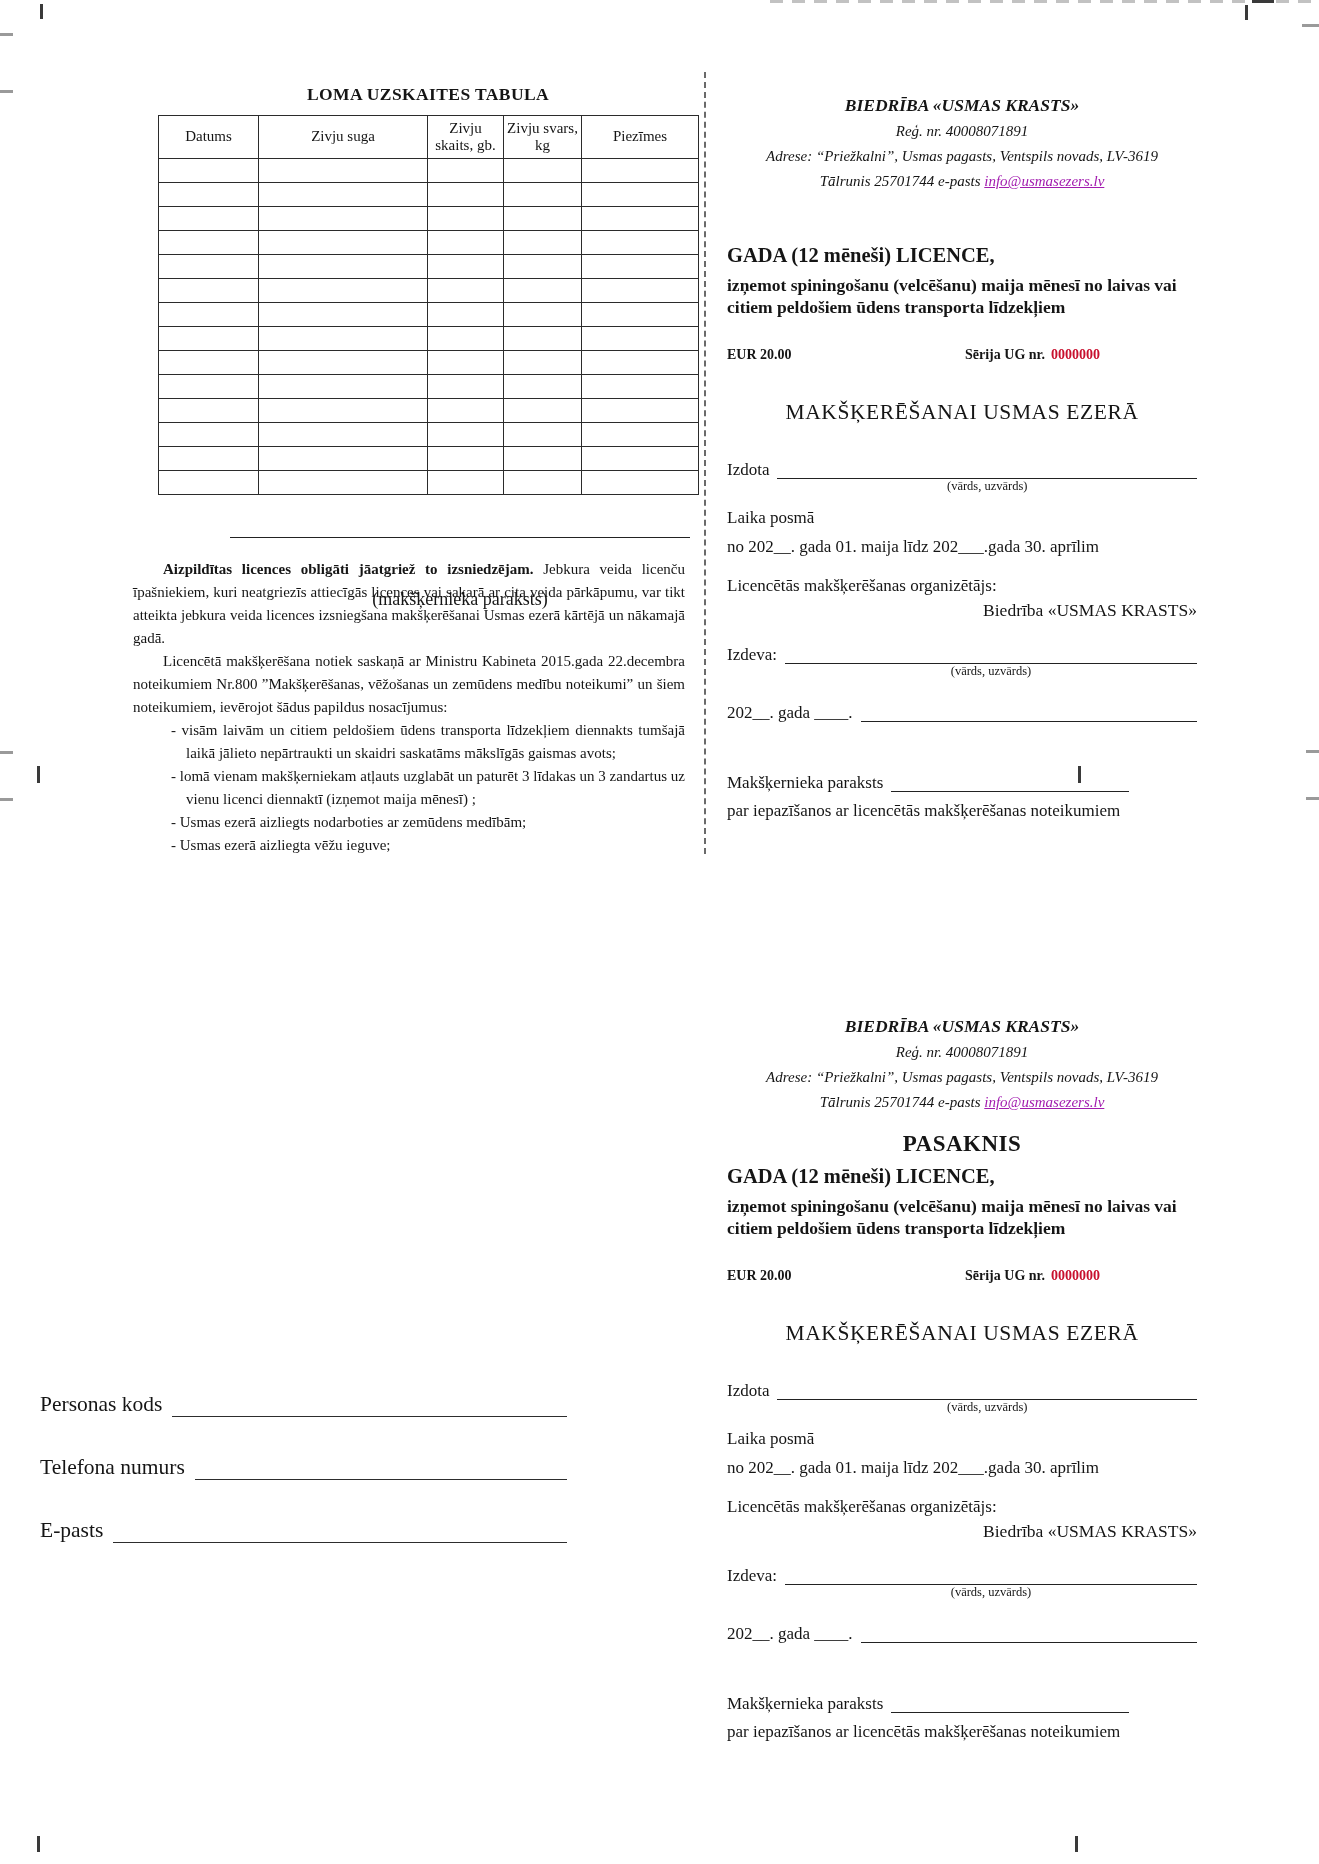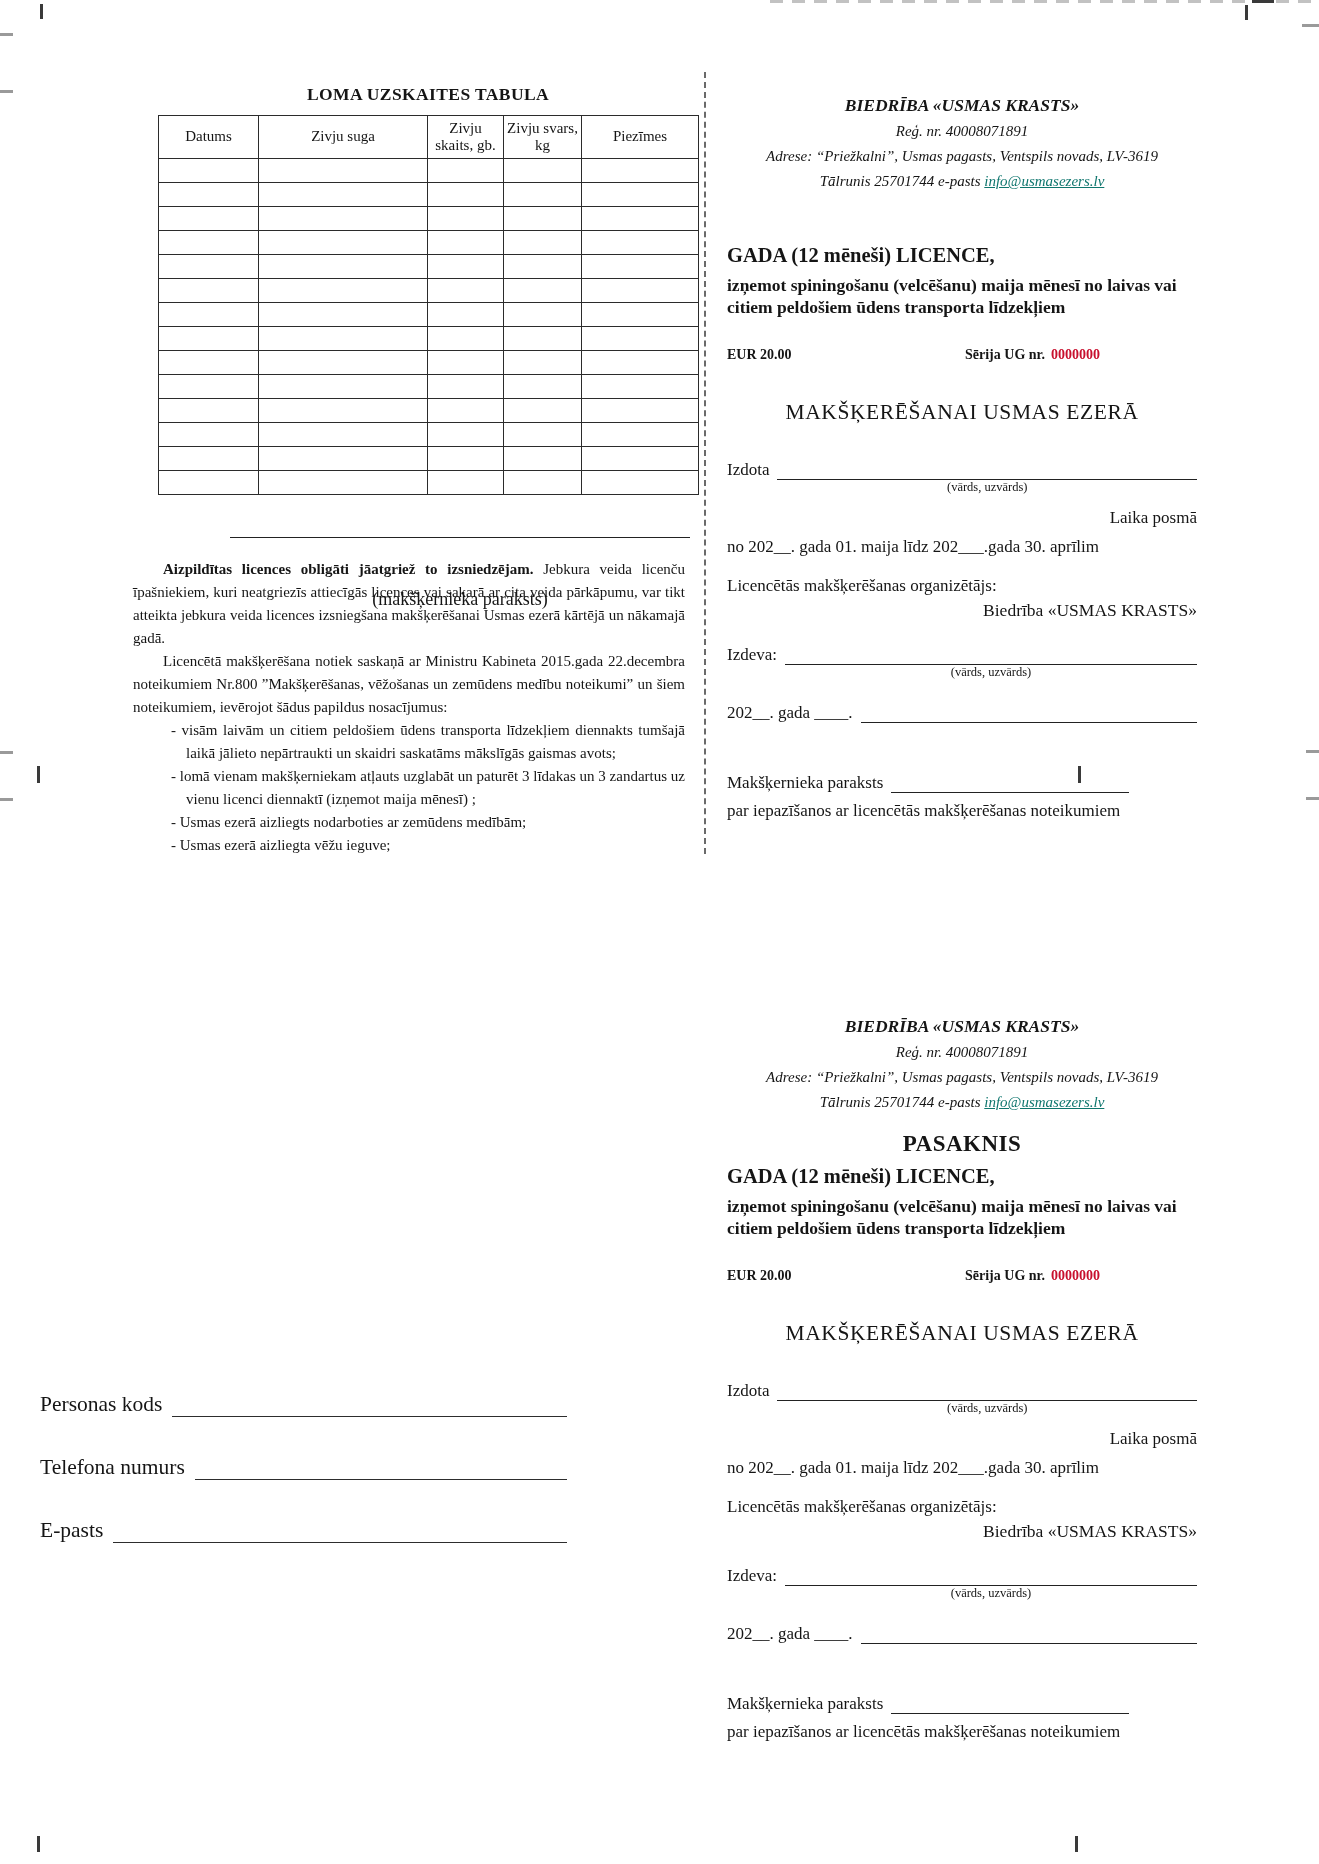--- a/index.html
+++ b/index.html
@@ -27,32 +27,32 @@
   
   .divider{left:704px;top:72px;height:782px;width:0;border-left:2px dashed #6a6a6a;}
 
   
   .pane{left:705px;width:575px;height:760px;}
   .pane>div{position:absolute;left:22px;right:83px;}
   .org-name{top:0;text-align:center;font-size:17.5px;font-weight:bold;font-style:italic;}
   .org-reg{top:28px;text-align:center;font-size:15px;font-style:italic;}
   .org-addr{top:53px;text-align:center;font-size:15px;font-style:italic;}
   .org-phone{top:78px;text-align:center;font-size:15px;font-style:italic;}
-  .org-phone a{color:#0f766e;font-style:italic;}
+  .org-phone a{color:#a21caf;font-style:italic;}
   .doc-heading{top:115px;text-align:center;font-size:23px;font-weight:bold;letter-spacing:.5px;}
   .gada{top:149px;font-size:20.5px;font-weight:bold;}
   .sub1{top:180px;font-size:17.5px;font-weight:bold;}
   .sub2{top:202px;font-size:17.5px;font-weight:bold;}
   .eur-row{top:252px;font-size:14px;font-weight:bold;}
   .series{position:absolute;left:238px;top:0;white-space:nowrap;}
   .series-num{color:#c8102e;margin-left:6px;}
   .purpose{top:305px;text-align:center;font-size:21.5px;letter-spacing:.6px;}
-  .row{display:flex;align-items:flex-end;font-size:17px;}
+  .row{display:flex;align-items:flex-start;font-size:17px;}
   .izdota-row{top:365px;}
-  .laika{top:413px;font-size:17px;text-align:right;}
+  .laika{top:413px;font-size:17px;}
   .no202{top:442px;font-size:17px;}
   .licencetas{top:481px;font-size:17px;}
   .biedriba{top:505px;text-align:right;font-size:17.5px;}
   .izdeva-row{top:550px;}
   .date-row{top:608px;}
   .sig-row{top:678px;}
   .ack{top:706px;font-size:17px;}
   .fill{position:relative;flex:1 1 auto;border-bottom:1.5px solid #222;height:1.05em;margin-left:8px;}
   .fill.fixed{flex:0 0 auto;width:238px;}
   .fill .cap{position:absolute;top:100%;left:50%;transform:translateX(-50%);

